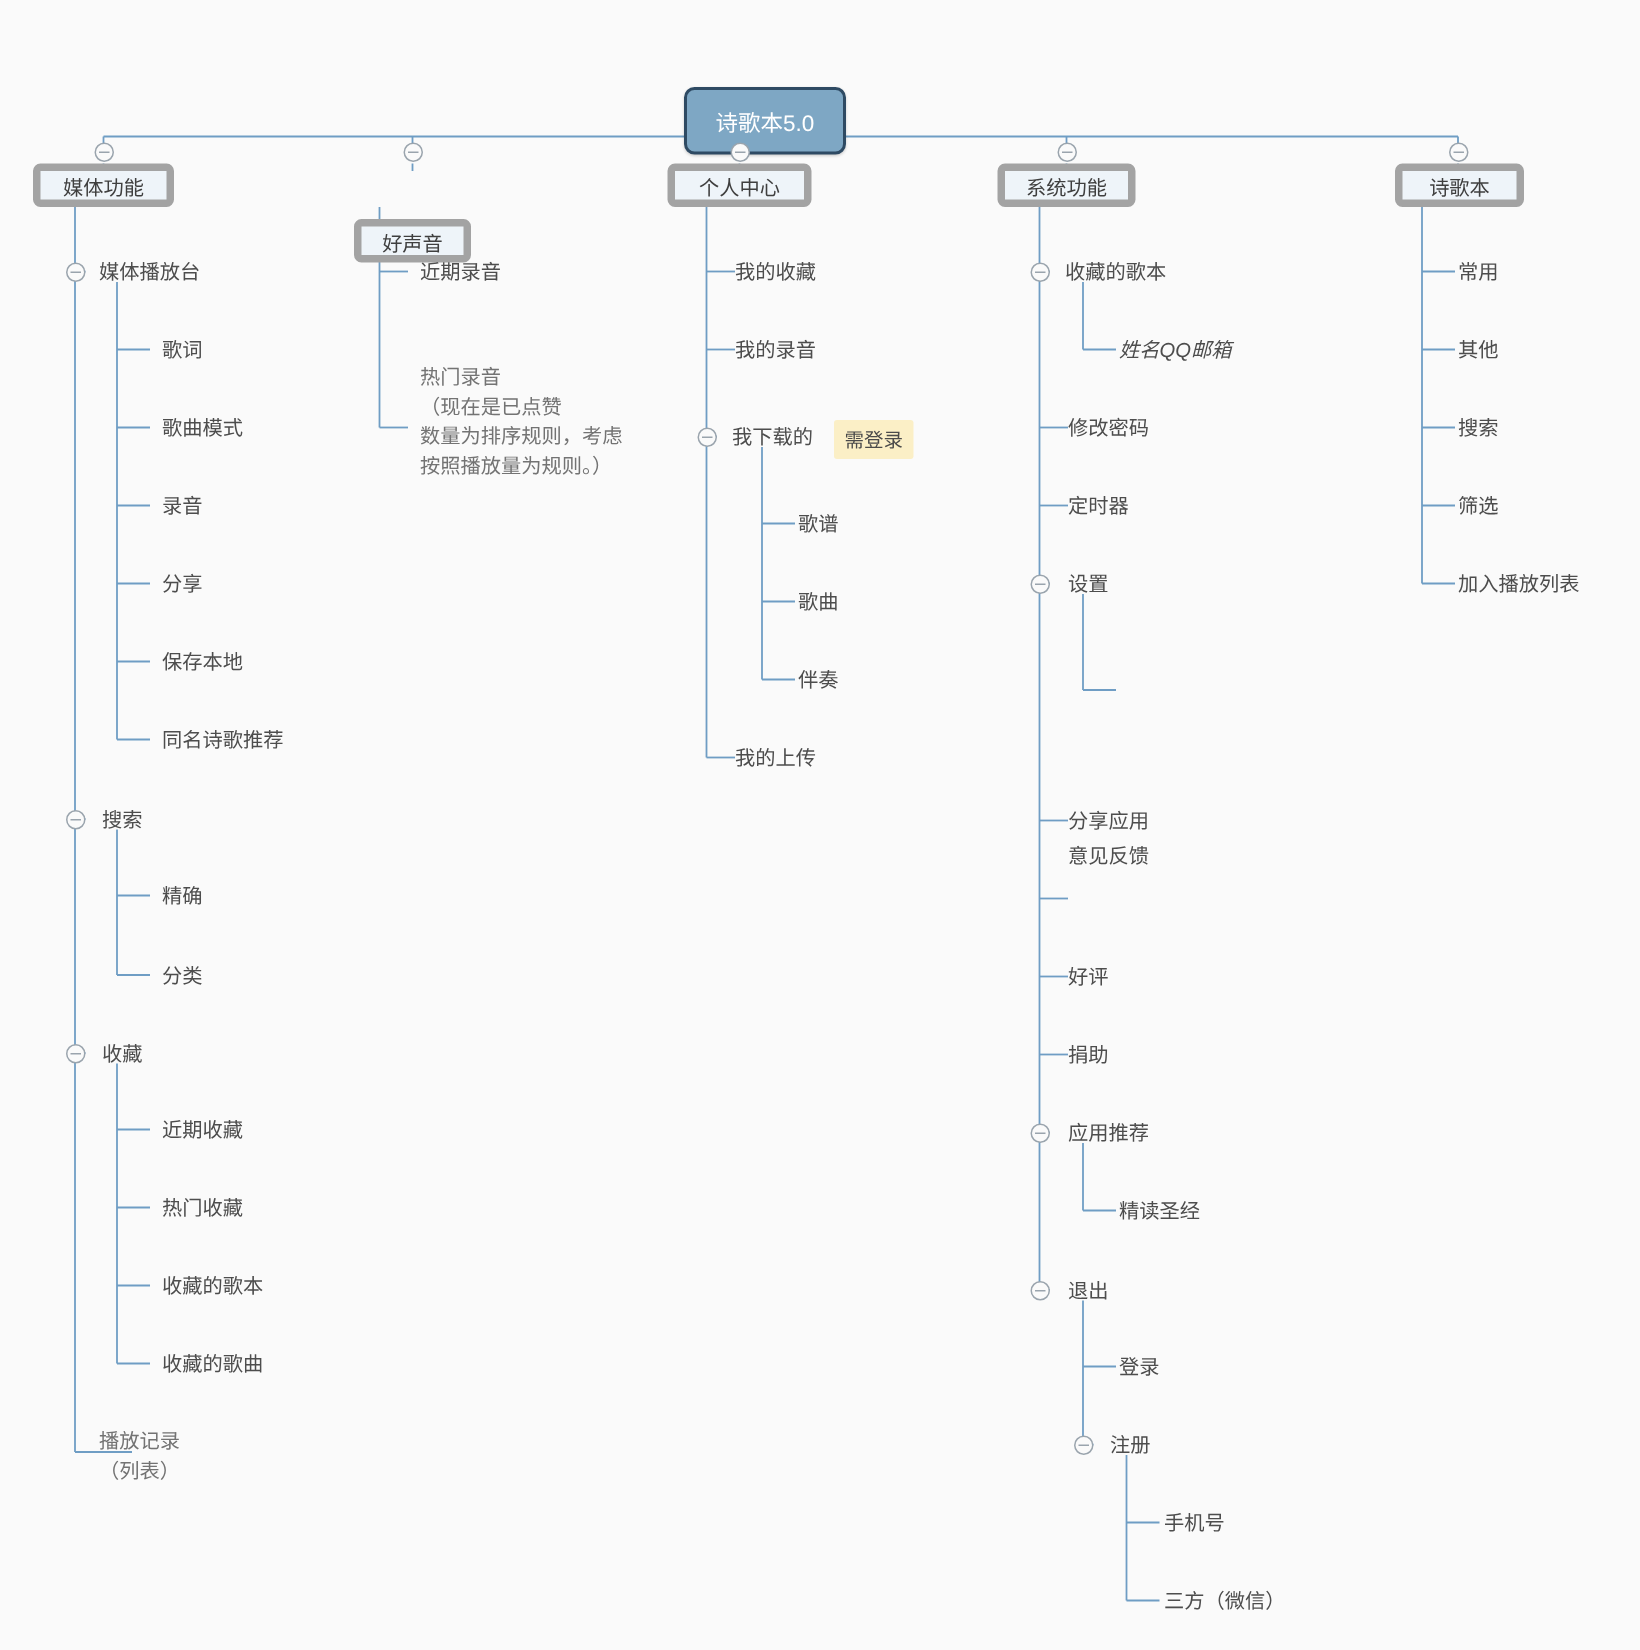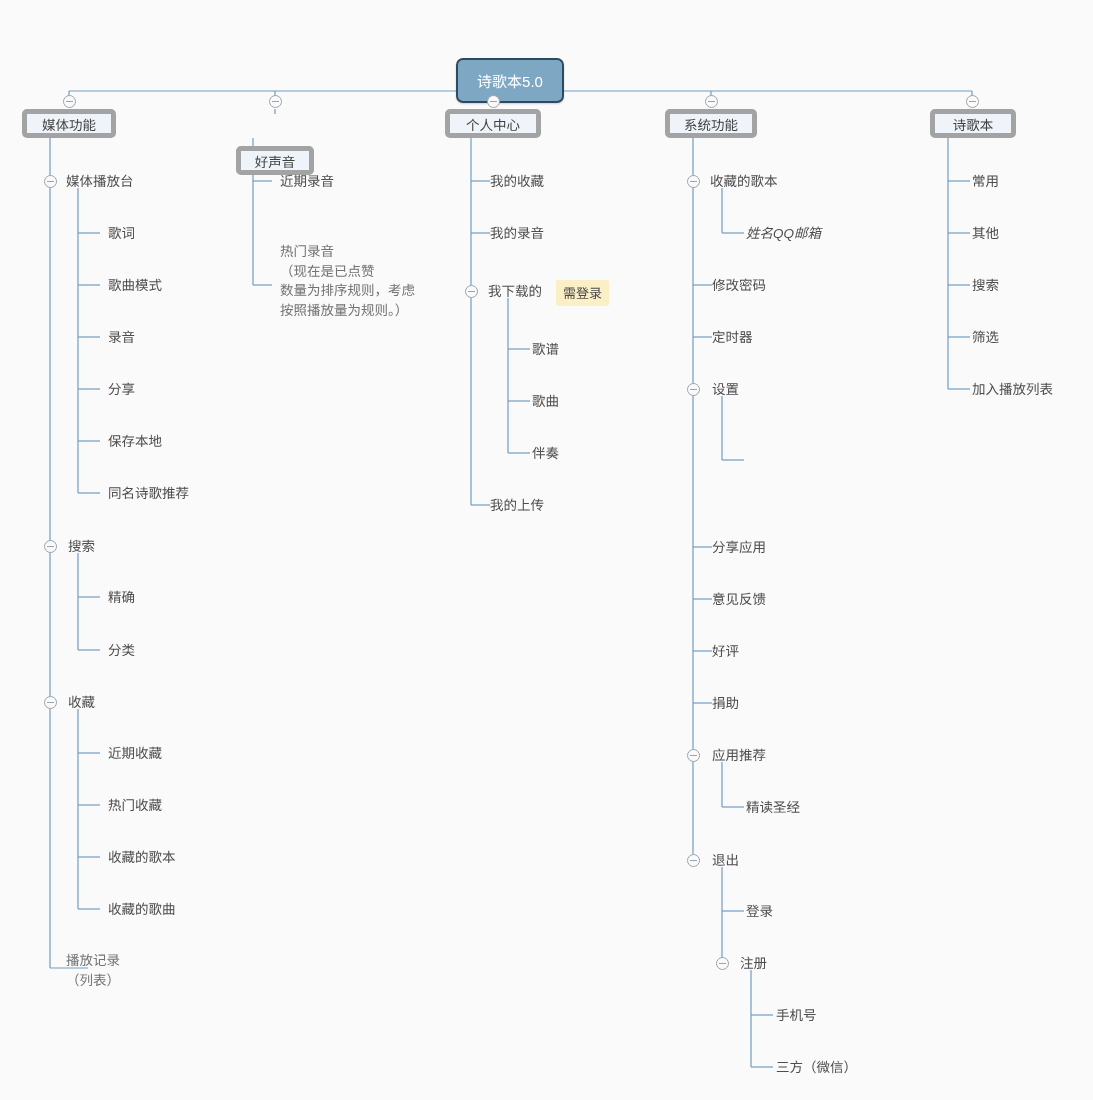--- a/index.html
+++ b/index.html
@@ -269,21 +269,21 @@
   <div class="leaf-label" style="left:710px; top:172px;">收藏的歌本</div>
   <div class="leaf-label" style="left:746px; top:224px;font-style:italic;">姓名QQ邮箱</div>
 
   <div class="leaf-label" style="left:712px; top:276px;">修改密码</div>
   <div class="leaf-label" style="left:712px; top:328px;">定时器</div>
 
   <div class="toggle" style="left:687px; top:383px;"></div>
   <div class="leaf-label" style="left:712px; top:380px;">设置</div>
 
   <div class="leaf-label" style="left:712px; top:538px;">分享应用</div>
-  <div class="leaf-label" style="left:712px; top:590px;">意见反馈</div>
+  <div class="leaf-label" style="left:712px; top:561px;">意见反馈</div>
   <div class="leaf-label" style="left:712px; top:642px;">好评</div>
   <div class="leaf-label" style="left:712px; top:694px;">捐助</div>
 
   <div class="toggle" style="left:687px; top:749px;"></div>
   <div class="leaf-label" style="left:712px; top:746px;">应用推荐</div>
   <div class="leaf-label" style="left:746px; top:798px;">精读圣经</div>
 
   <div class="toggle" style="left:687px; top:854px;"></div>
   <div class="leaf-label" style="left:712px; top:851px;">退出</div>
   <div class="leaf-label" style="left:746px; top:902px;">登录</div>

